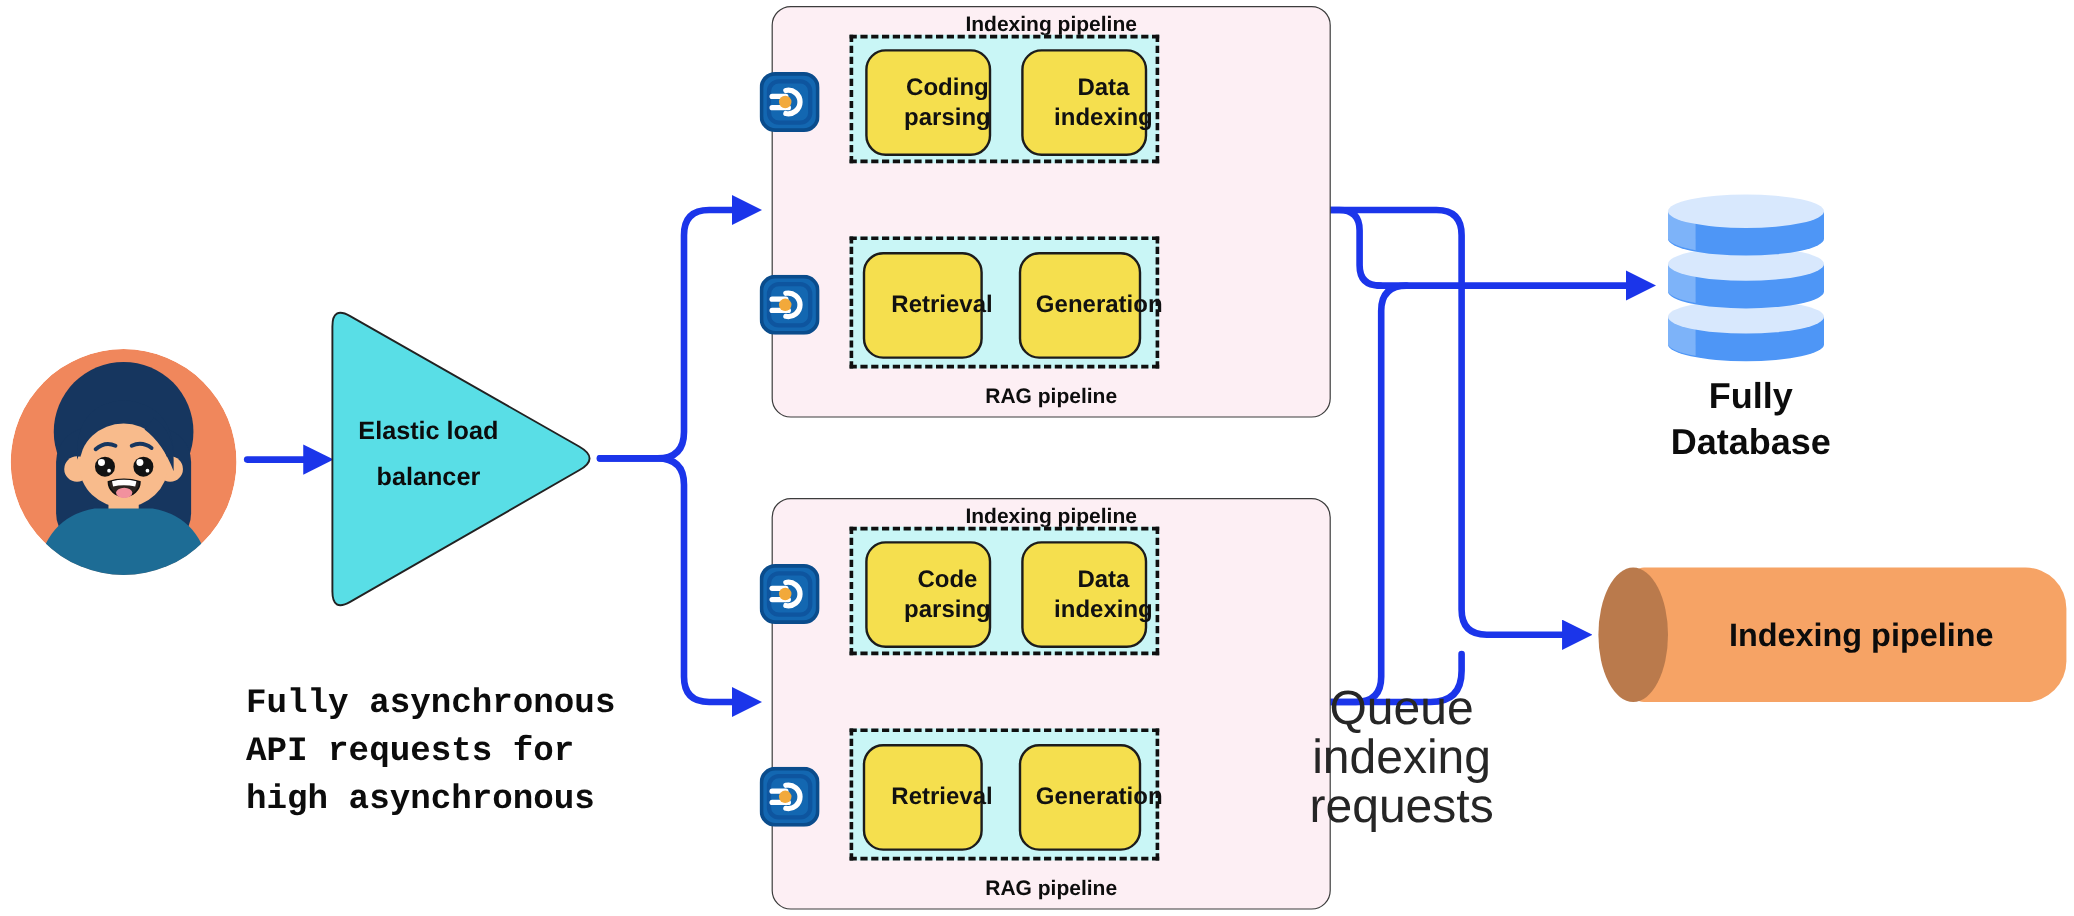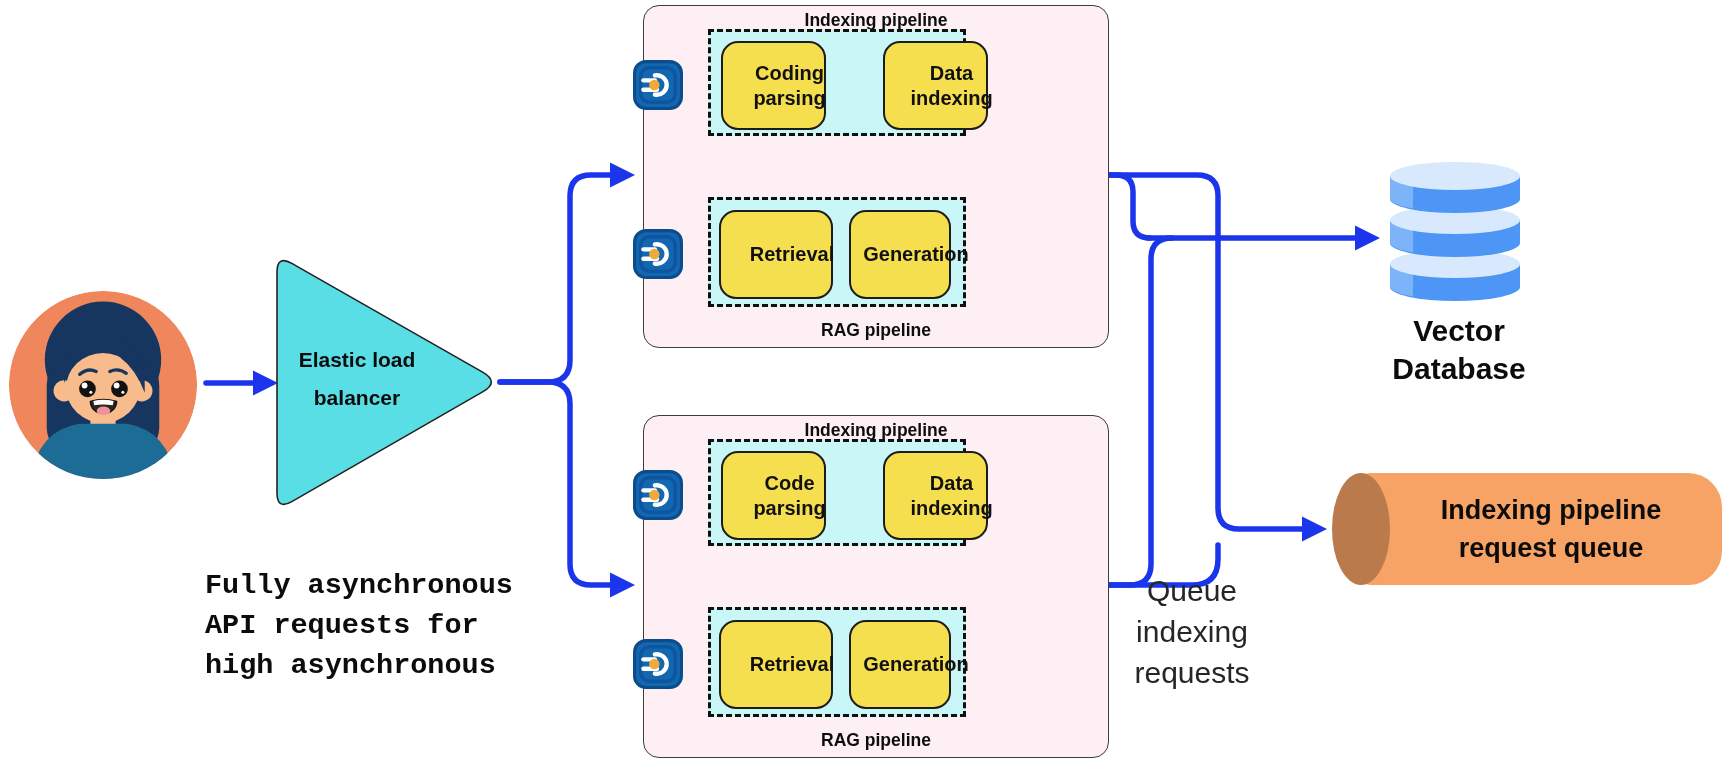--- a/index.html
+++ b/index.html
@@ -15,22 +15,22 @@
   .pipe-label{position:absolute;left:0;width:100%;text-align:center;font-weight:bold;
               font-size:17.5px;color:#0d0d0d;}
   .idx-label{top:4px;} .rag-label{top:314px;}
   .dashed{position:absolute;background:#c9f6f6;border:3px dashed #101010;box-sizing:border-box;}
   .dash-idx{left:64px;top:23px;width:258px;height:107px;}
   .dash-rag{left:64px;top:191px;width:258px;height:110px;}
   .node{position:absolute;background:#f5df4e;border:2px solid #1c1c1c;border-radius:17px;
         display:flex;flex-direction:column;align-items:center;justify-content:center;
         font-weight:bold;font-size:20px;line-height:1.22;text-align:center;box-sizing:border-box;padding-left:32px;}
   .node-p1{left:77px;top:35px;width:105px;height:89px;}
-  .node-p2{left:207px;top:35px;width:105px;height:89px;margin-left:32px;}
-  .node-r1{left:75px;top:204px;width:114px;height:89px;}
+  .node-p2{left:207px;top:35px;width:105px;height:89px;}
+  .node-r1{left:75px;top:204px;width:100px;height:89px;}
   .node-r2{left:205px;top:204px;width:102px;height:89px;}
   .api-icon{position:absolute;left:-11px;width:50px;height:50px;}
   .api-icon.idx{top:54px;} .api-icon.rag{top:223px;}
 
   
   .avatar{left:6px;top:288px;width:194px;height:194px;}
   .lb-shape{left:270px;top:248px;width:240px;height:270px;}
   .lb-text{left:282px;top:341px;width:150px;text-align:center;font-weight:bold;
            font-size:21px;line-height:38px;color:#0c0c0c;}
   .caption{left:205px;top:566px;width:320px;text-align:left;font-weight:bold;
@@ -41,22 +41,22 @@
   .db-label{left:1359px;top:312px;width:200px;text-align:center;font-weight:bold;
             font-size:30px;line-height:38px;color:#0c0c0c;}
 
   
   .queue-body{left:1360px;top:473px;width:362px;height:112px;background:#f6a365;
               border-radius:10px 34px 34px 10px;}
   .queue-cap{left:1332px;top:473px;width:58px;height:112px;background:#ba7a4c;border-radius:50%;}
   .queue-text{left:1390px;top:473px;width:322px;height:112px;display:flex;flex-direction:column;
               align-items:center;justify-content:center;font-weight:bold;font-size:27px;
               line-height:38px;color:#0c0c0c;}
-  .queue-note{left:1079px;top:570px;width:226px;text-align:center;font-weight:400;
-              font-size:30px;line-height:41px;color:#262626;}
+  .queue-note{left:1055px;top:570px;width:226px;text-align:center;font-weight:400;
+              font-size:40px;line-height:41px;color:#262626;}
   .line{display:block;}
 </style>
 </head>
 <body>
 
 <div class="canvas">
 
   <svg class="connectors" viewBox="0 0 1728 763">
     <defs>
       <marker id="mb" markerWidth="4.6" markerHeight="4.6" refX="0.6" refY="2.3" orient="auto" markerUnits="strokeWidth">
@@ -223,29 +223,28 @@
       <path d="M5 15 L5 38 A65 14 0 0 0 28 47.5 L28 15 Z" fill="#7db3f9"></path>
       <ellipse cx="70" cy="15" rx="65" ry="14" fill="#d8e8fd"></ellipse>
     </g>
     <g>
       <path d="M5 15 L5 38 A65 14 0 0 0 135 38 L135 15 Z" fill="#4e96f6"></path>
       <path d="M5 15 L5 38 A65 14 0 0 0 28 47.5 L28 15 Z" fill="#7db3f9"></path>
       <ellipse cx="70" cy="15" rx="65" ry="14" fill="#d8e8fd"></ellipse>
     </g>
   </svg>
   <div class="abs db-label">
-    <span class="line">Vector</span>
+    <span class="line">Fully</span>
     <span class="line">Database</span>
   </div>
 
   <div class="abs queue-body"></div>
   <div class="abs queue-cap"></div>
   <div class="abs queue-text">
     <span class="line">Indexing pipeline</span>
-    <span class="line">request queue</span>
   </div>
 
   <div class="abs queue-note">
     <span class="line">Queue</span>
     <span class="line">indexing</span>
     <span class="line">requests</span>
   </div>
 
 </div>
 

